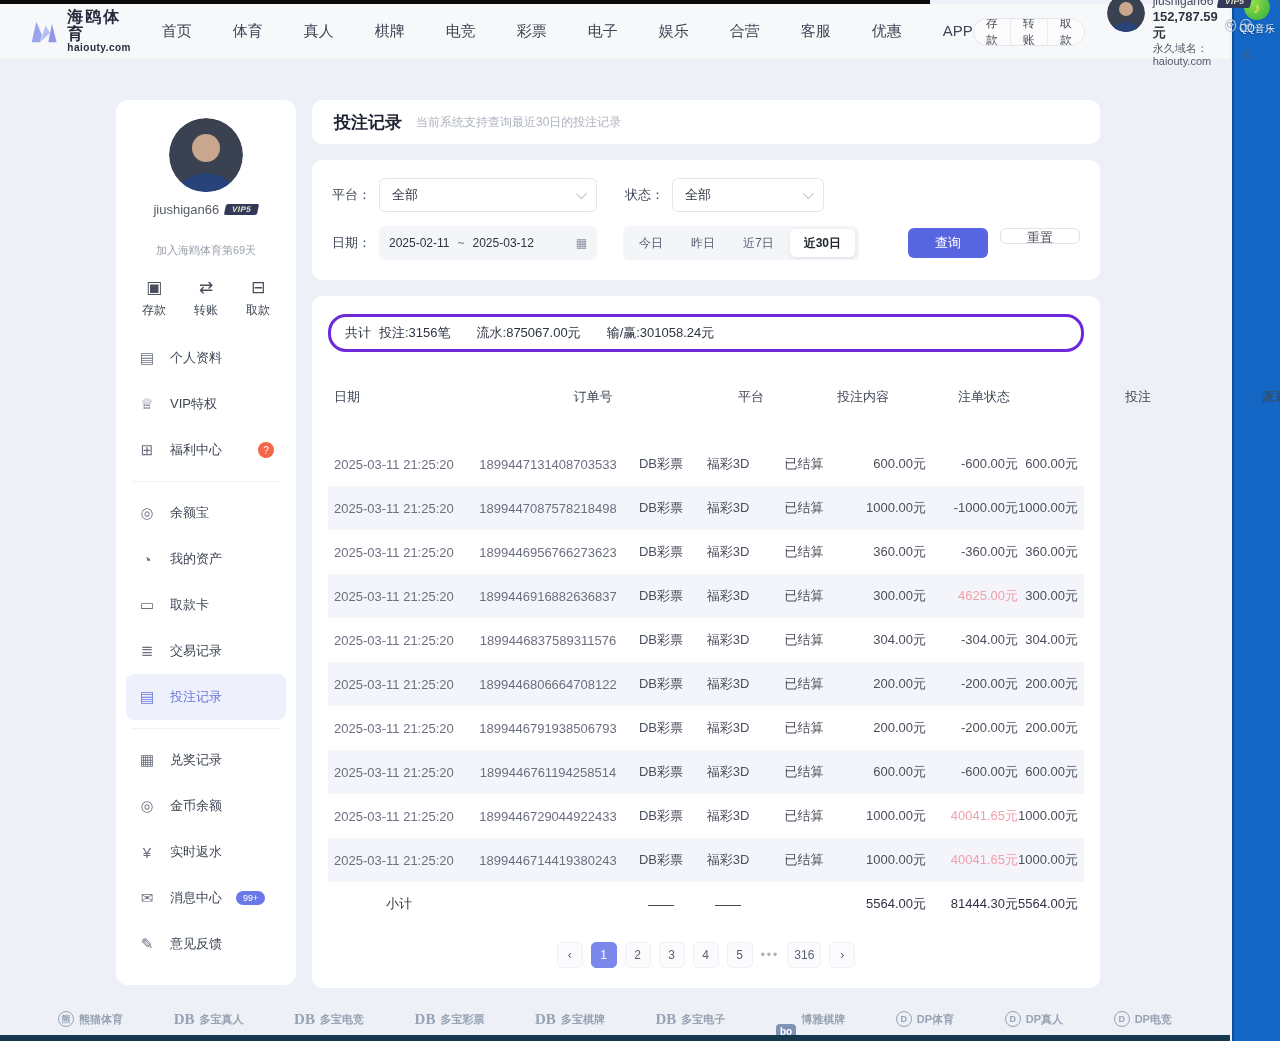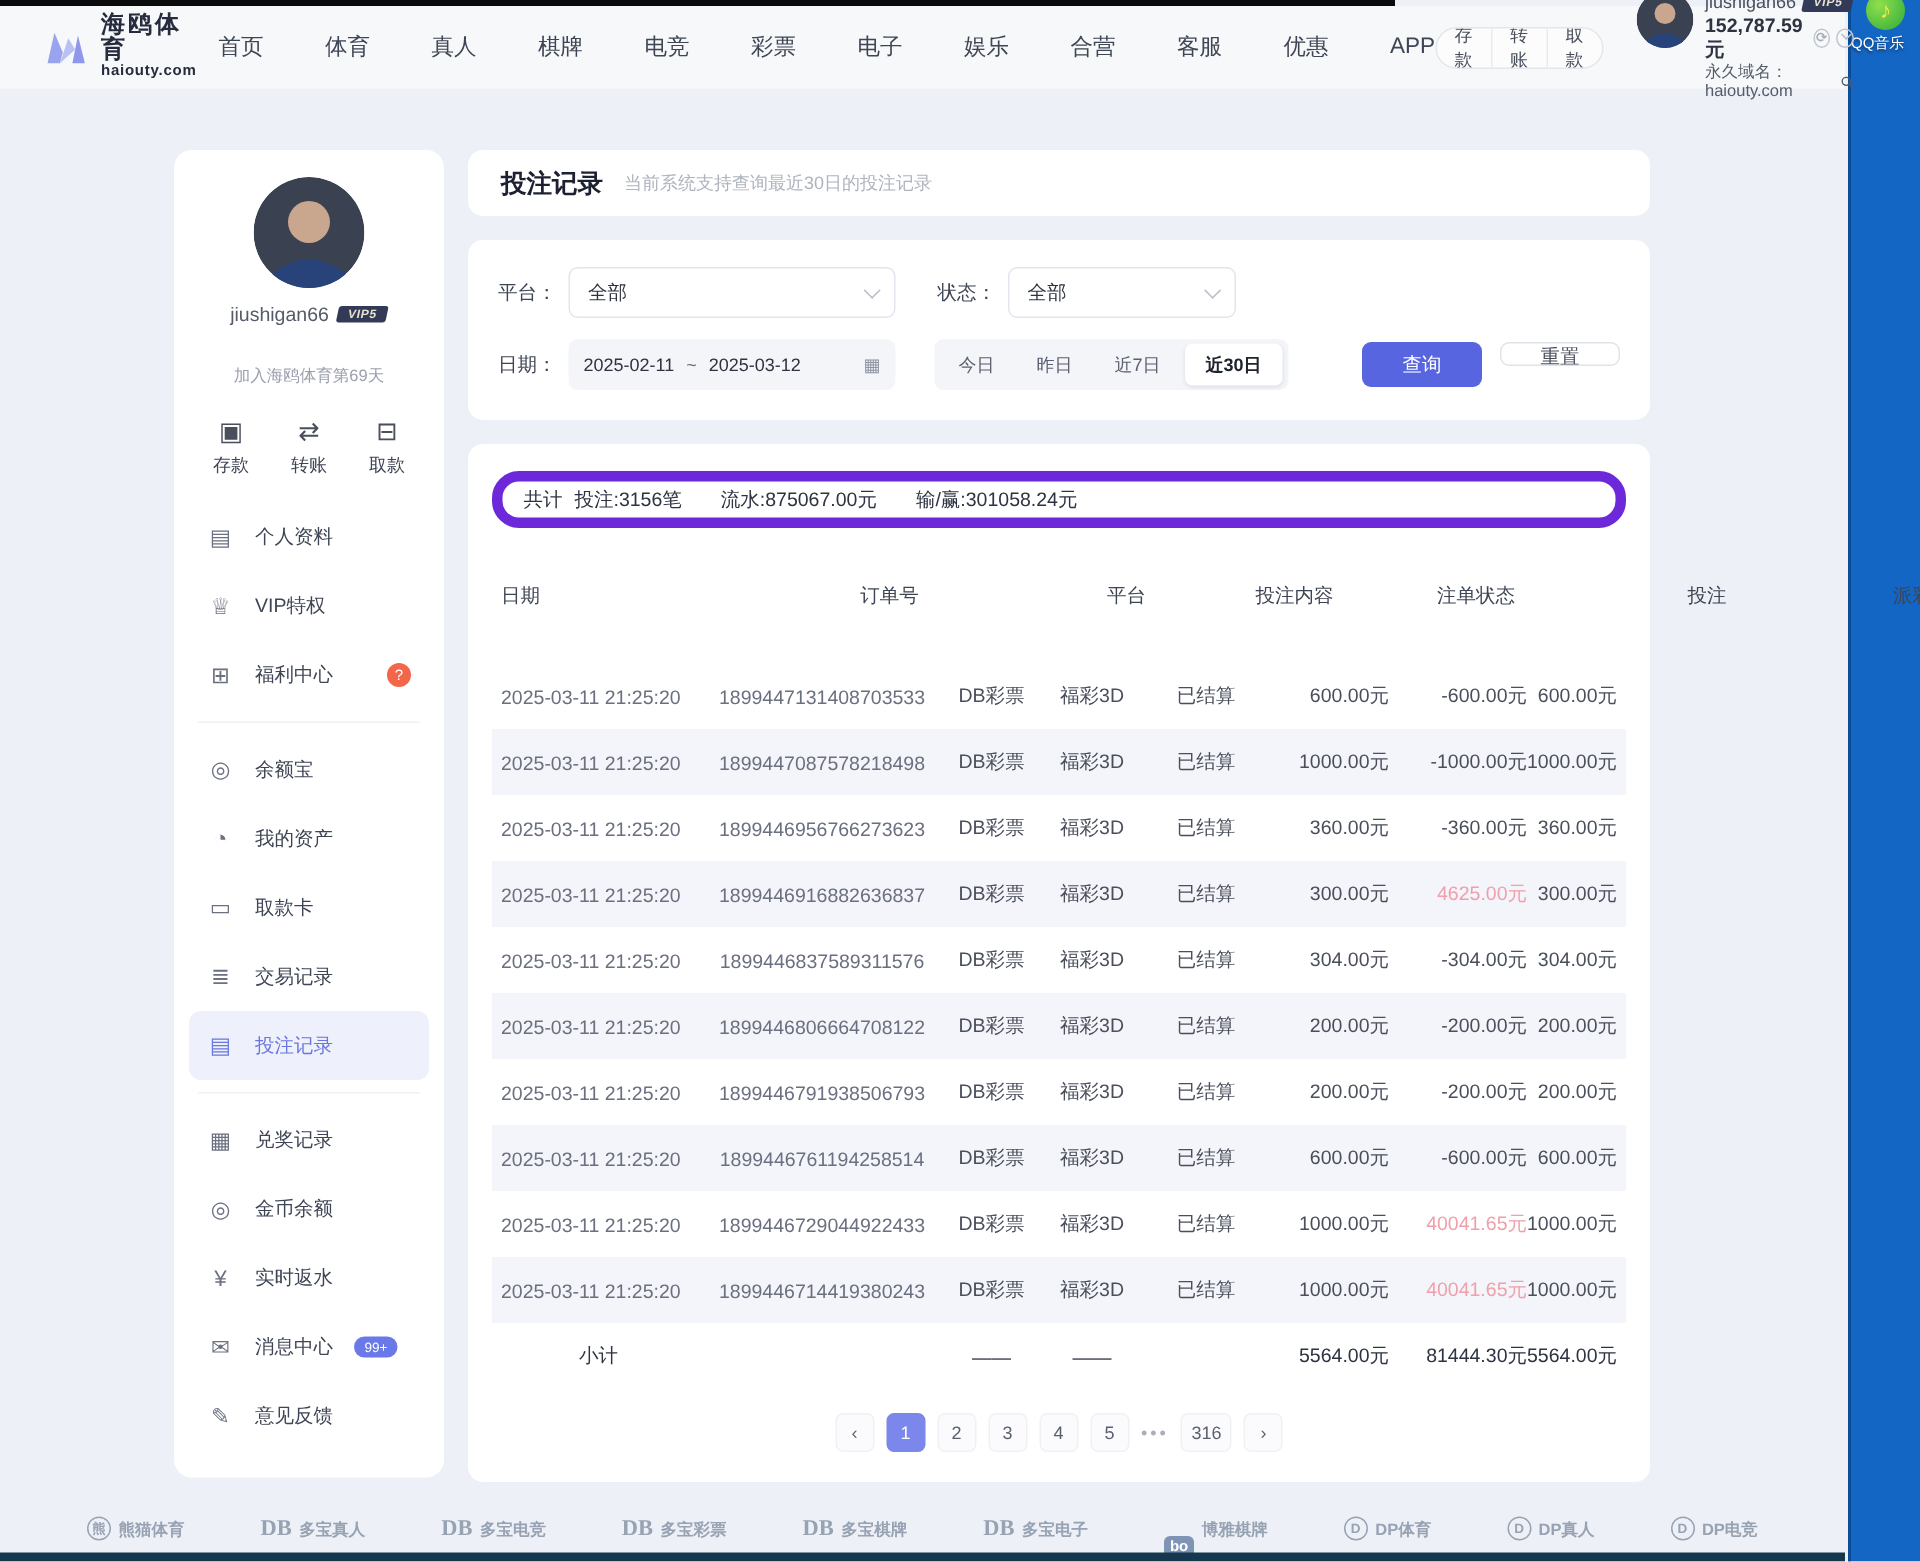--- a/index.html
+++ b/index.html
@@ -6,31 +6,31 @@
   html,body { width:1280px; height:1041px; overflow:hidden; background:#edf0f7; position:relative; }
 
   
   #top-strip { position:absolute; left:0; top:0; width:930px; height:4px; background:#0b0b0b; }
 
   
   #desktop { position:absolute; right:0; top:0; width:48px; height:1041px; background:#1466c5; border-left:2px solid #0c4d97; }
   #qq-icon { position:absolute; left:10px; top:-6px; width:26px; height:26px; border-radius:50%;
              background:radial-gradient(circle at 35% 35%, #8fe04a, #2faa3c); color:#ffe34d; font-size:15px;
              display:flex; align-items:center; justify-content:center; }
-  #qq-label { position:absolute; left:0; top:22px; width:46px; color:#fff; font-size:10px;
+  #qq-label { position:absolute; left:0; top:22px; width:46px; text-align:center; color:#fff; font-size:10px;
               text-shadow:0 1px 2px rgba(0,0,0,.5); }
 
   
   #navbar { position:absolute; left:0; top:4px; width:1230px; height:56px; background:#f7f8fa;
             display:flex; align-items:center; border-bottom:1px solid #f0f1f4; }
   .logo-wrap { display:flex; align-items:center; margin-left:28px; }
   .logo-text { margin-left:8px; line-height:1.05; }
   .logo-cn { font-size:16px; font-weight:bold; color:#262b3d; letter-spacing:2px; }
   .logo-en { font-size:10px; font-weight:bold; color:#262b3d; letter-spacing:.5px; }
-  #nav-items { display:flex; margin-left:12px; gap:41px; }
+  #nav-items { display:flex; margin-left:28px; gap:41px; }
   .nav-item { font-size:15px; color:#3e4554; cursor:pointer; white-space:nowrap; }
   #nav-right { margin-left:auto; display:flex; align-items:center; margin-right:18px; }
   #wallet-group { display:flex; border:1px solid #e3e6ec; border-radius:16px; background:#fcfcfd; overflow:hidden; height:28px; }
   .wallet-btn { font-size:12px; color:#4a4f5c; padding:0 12px; display:flex; align-items:center; cursor:pointer; }
   .wallet-btn + .wallet-btn { border-left:1px solid #e8eaef; }
   #user-block { display:flex; align-items:flex-start; margin-left:22px; }
   .avatar { border-radius:50%; overflow:hidden; position:relative; flex:none; }
   .avatar svg { display:block; }
   #nav-avatar { width:38px; height:38px; }
   .red-dot { position:absolute; width:8px; height:8px; background:#e5493a; border-radius:50%; right:-1px; top:-1px; }
@@ -92,21 +92,21 @@
   .quick-btn { font-size:12px; color:#5a6070; padding:0 14px; height:34px; display:flex; align-items:center; cursor:pointer; }
   .quick-btn.active { background:#fff; border-radius:5px; height:28px; color:#20242f; font-weight:bold;
                       box-shadow:0 1px 3px rgba(40,50,90,.12); margin:0 2px; }
   #filter-actions { margin-left:auto; display:flex; gap:12px; }
   #search-btn { width:80px; height:30px; background:#5766e0; color:#fff; font-size:13px; border:none;
                 border-radius:6px; cursor:pointer; }
   #reset-btn { width:80px; height:16px; background:#fff; color:#4a4f5c; font-size:13px;
                border:1px solid #e0e3ea; border-radius:6px; cursor:pointer; }
 
   #table-card { margin-top:16px; padding:18px 16px 20px; min-height:640px; }
-  #summary-box { border:7px solid #6d28d9; border-radius:18px; height:38px; display:flex; align-items:center;
+  #summary-box { border:3px solid #6d28d9; border-radius:18px; height:38px; display:flex; align-items:center;
                  padding:0 14px; font-size:13px; color:#2e3342; }
   #summary-box span { margin-right:26px; }
 
   .trow { display:grid; grid-template-columns:130px 168px 58px 76px 76px 84px 92px 1fr; align-items:center;
           min-height:44px; padding:0 6px; }
   .trow.head { font-size:13px; color:#3e4554;gap:45px; }
   .trow.stripe { background:#f4f5fa; }
   .cell { font-size:13px; color:#6b7080; }
   .c-order { text-align:center; }
   .c-plat, .c-cont, .c-stat { text-align:center; color:#4a4f5c; }

